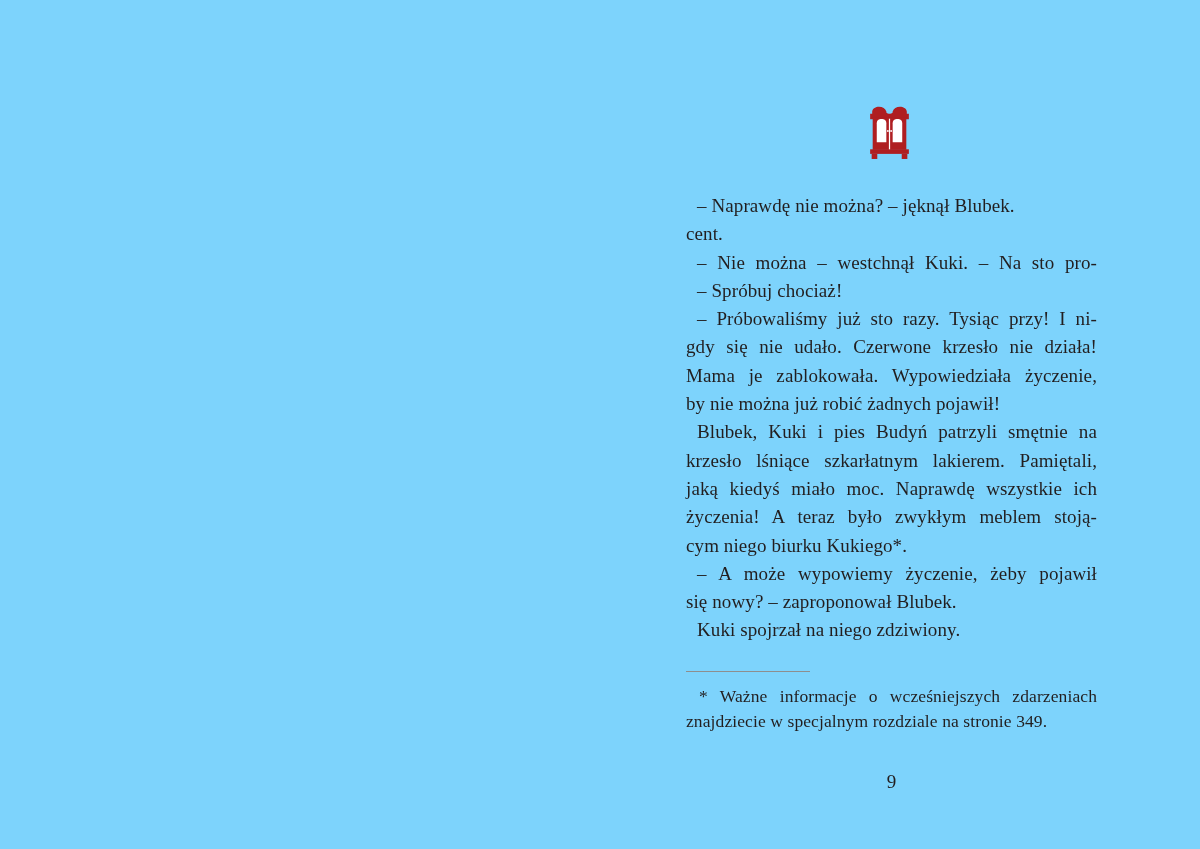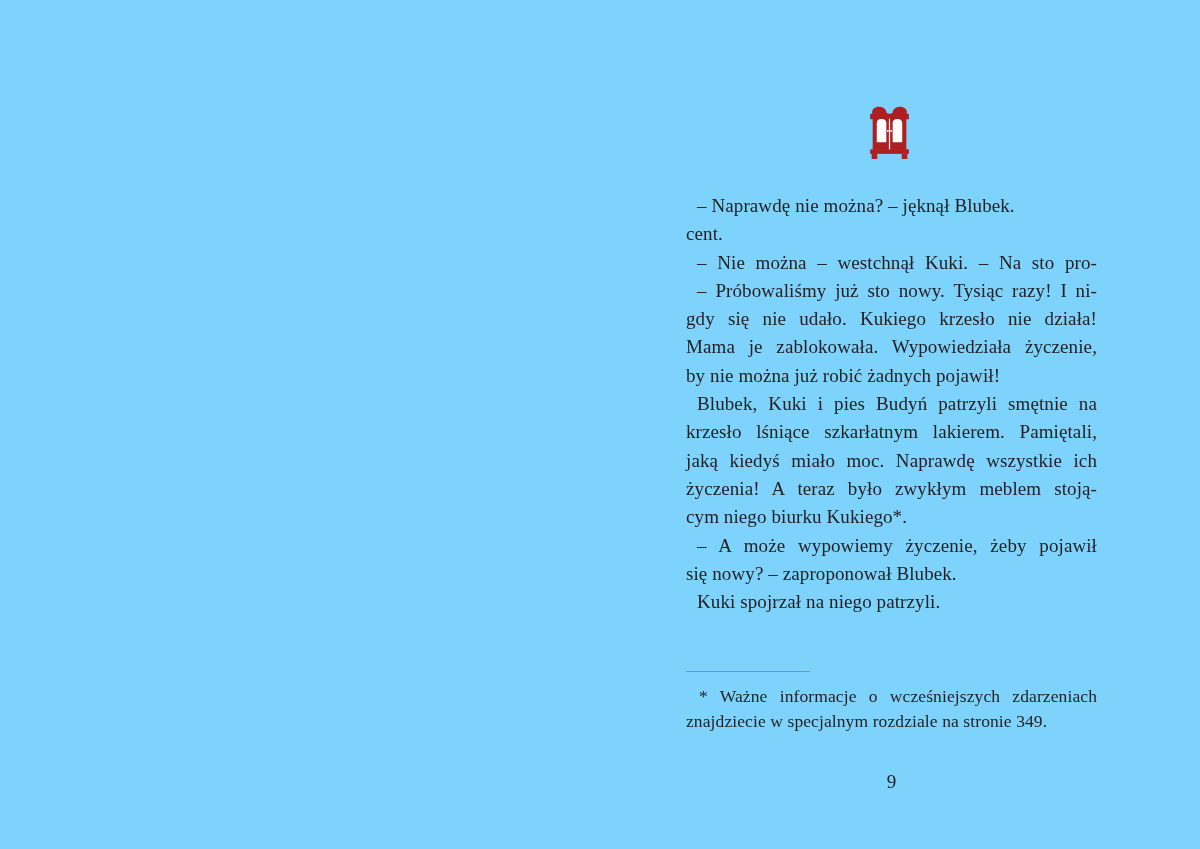--- a/index.html
+++ b/index.html
@@ -106,32 +106,33 @@
         <circle cx="18.4" cy="24.5" r="0.9"></circle>
         <circle cx="21.6" cy="24.5" r="0.9"></circle>
       </g>
     </svg>
   </div>
 
   <div class="text-column">
       <div class="line indent">– Naprawdę nie można? – jęknął Blubek.</div>
       <div class="line">cent.</div>
       <div class="line justify indent">– Nie można – westchnął Kuki. – Na sto pro-</div>
-      <div class="line justify indent">– Próbowaliśmy już sto nowy. Tysiąc razy! I ni-</div>
-      <div class="line justify">gdy się nie udało. Kukiego krzesło nie działa!</div>
+      <div class="line indent">– Spróbuj chociaż!</div>
+      <div class="line justify indent">– Próbowaliśmy już sto razy. Tysiąc przy! I ni-</div>
+      <div class="line justify">gdy się nie udało. Czerwone krzesło nie działa!</div>
       <div class="line justify">Mama je zablokowała. Wypowiedziała życzenie,</div>
       <div class="line">by nie można już robić żadnych pojawił!</div>
       <div class="line justify indent">Blubek, Kuki i pies Budyń patrzyli smętnie na</div>
       <div class="line justify">krzesło lśniące szkarłatnym lakierem. Pamiętali,</div>
       <div class="line justify">jaką kiedyś miało moc. Naprawdę wszystkie ich</div>
       <div class="line justify">życzenia! A teraz było zwykłym meblem stoją-</div>
       <div class="line">cym niego biurku Kukiego*.</div>
       <div class="line justify indent">– A może wypowiemy życzenie, żeby pojawił</div>
       <div class="line">się nowy? – zaproponował Blubek.</div>
-      <div class="line indent">Kuki spojrzał na niego patrzyli.</div>
+      <div class="line indent">Kuki spojrzał na niego zdziwiony.</div>
     </div>
 
   <div class="footnote">
     <div class="footnote-rule"></div>
     <div class="footnote-lines">
         <div class="line justify indent">* Ważne informacje o wcześniejszych zdarzeniach</div>
         <div class="line">znajdziecie w specjalnym rozdziale na stronie 349.</div>
       </div>
   </div>
 

